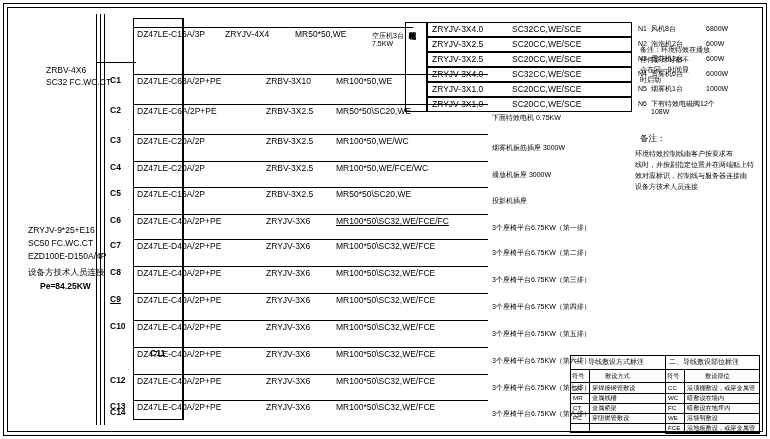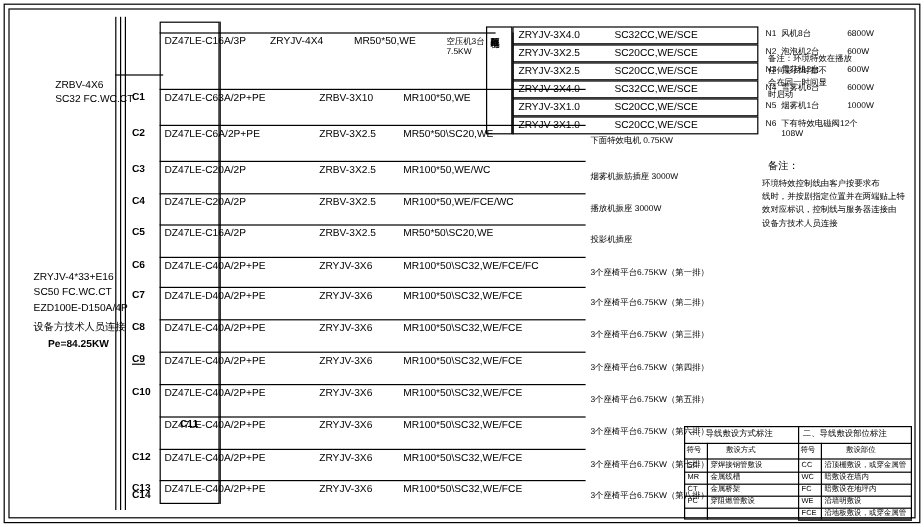--- a/index.html
+++ b/index.html
@@ -93,21 +93,21 @@
 
   <div class="t t9" style="left:640px;top:134px;">备注：</div>
   <div class="t t7" style="left:635px;top:148px;width:120px;white-space:pre-wrap;line-height:11px;">环境特效控制线由客户按要求布
 线时，并按剧指定位置并在两端贴上特
 效对应标识，控制线与服务器连接由
 设备方技术人员连接</div>
 
   <div class="t t9" style="left:46px;top:66px;">ZRBV-4X6</div>
   <div class="t t9" style="left:46px;top:78px;">SC32 FC.WC.CT</div>
 
-  <div class="t t9" style="left:28px;top:226px;">ZRYJV-4*33+E16</div>
+  <div class="t t9" style="left:28px;top:226px;">ZRYJV-9*25+E16</div>
   <div class="t t9" style="left:28px;top:239px;">SC50 FC.WC.CT</div>
   <div class="t t9" style="left:28px;top:252px;">EZD100E-D150A/4P</div>
   <div class="t t9" style="left:28px;top:268px;">设备方技术人员连接</div>
   <div class="t t9 b" style="left:40px;top:282px;">Pe=84.25KW</div>
 
   <div id="circuits">
       <div class="ln h" style="left: 133px; top: 74px; width: 355px;"></div>
       <div class="t t9" style="left: 137px; top: 77px;">DZ47LE-C63A/2P+PE</div>
       <div class="t t9" style="left: 266px; top: 77px; text-align: center;">ZRBV-3X10</div>
       <div class="t t9" style="left: 336px; top: 77px;">MR100*50,WE</div>
@@ -132,21 +132,21 @@
       <div class="t t9 b" style="left: 110px; top: 163px;">C4</div>
       <div class="ln h" style="left: 133px; top: 187px; width: 355px;"></div>
       <div class="t t9" style="left: 137px; top: 190px;">DZ47LE-C16A/2P</div>
       <div class="t t9" style="left: 266px; top: 190px;">ZRBV-3X2.5</div>
       <div class="t t9" style="left: 336px; top: 190px;">MR50*50\SC20,WE</div>
       <div class="t t7" style="left: 492px; top: 197px;">投影机插座</div>
       <div class="t t9 b" style="left: 110px; top: 189px;">C5</div>
       <div class="ln h" style="left: 133px; top: 214px; width: 355px;"></div>
       <div class="t t9" style="left: 137px; top: 217px;">DZ47LE-C40A/2P+PE</div>
       <div class="t t9" style="left: 266px; top: 217px;">ZRYJV-3X6</div>
-      <div class="t t9" style="left: 336px; top: 217px;">MR100*50\SC32,WE/FCE/FC</div>
+      <div class="t t9" style="left: 336px; top: 217px; text-decoration: underline;">MR100*50\SC32,WE/FCE/FC</div>
       <div class="t t7" style="left: 492px; top: 224px;">3个座椅平台6.75KW（第一排）</div>
       <div class="t t9 b" style="left: 110px; top: 216px;">C6</div>
       <div class="ln h" style="left: 133px; top: 239px; width: 355px;"></div>
       <div class="t t9" style="left: 137px; top: 242px;">DZ47LE-D40A/2P+PE</div>
       <div class="t t9" style="left: 266px; top: 242px;">ZRYJV-3X6</div>
       <div class="t t9" style="left: 336px; top: 242px;">MR100*50\SC32,WE/FCE</div>
       <div class="t t7" style="left: 492px; top: 249px;">3个座椅平台6.75KW（第二排）</div>
       <div class="t t9 b" style="left: 110px; top: 241px;">C7</div>
       <div class="ln h" style="left: 133px; top: 266px; width: 355px;"></div>
       <div class="t t9" style="left: 137px; top: 269px;">DZ47LE-C40A/2P+PE</div>

